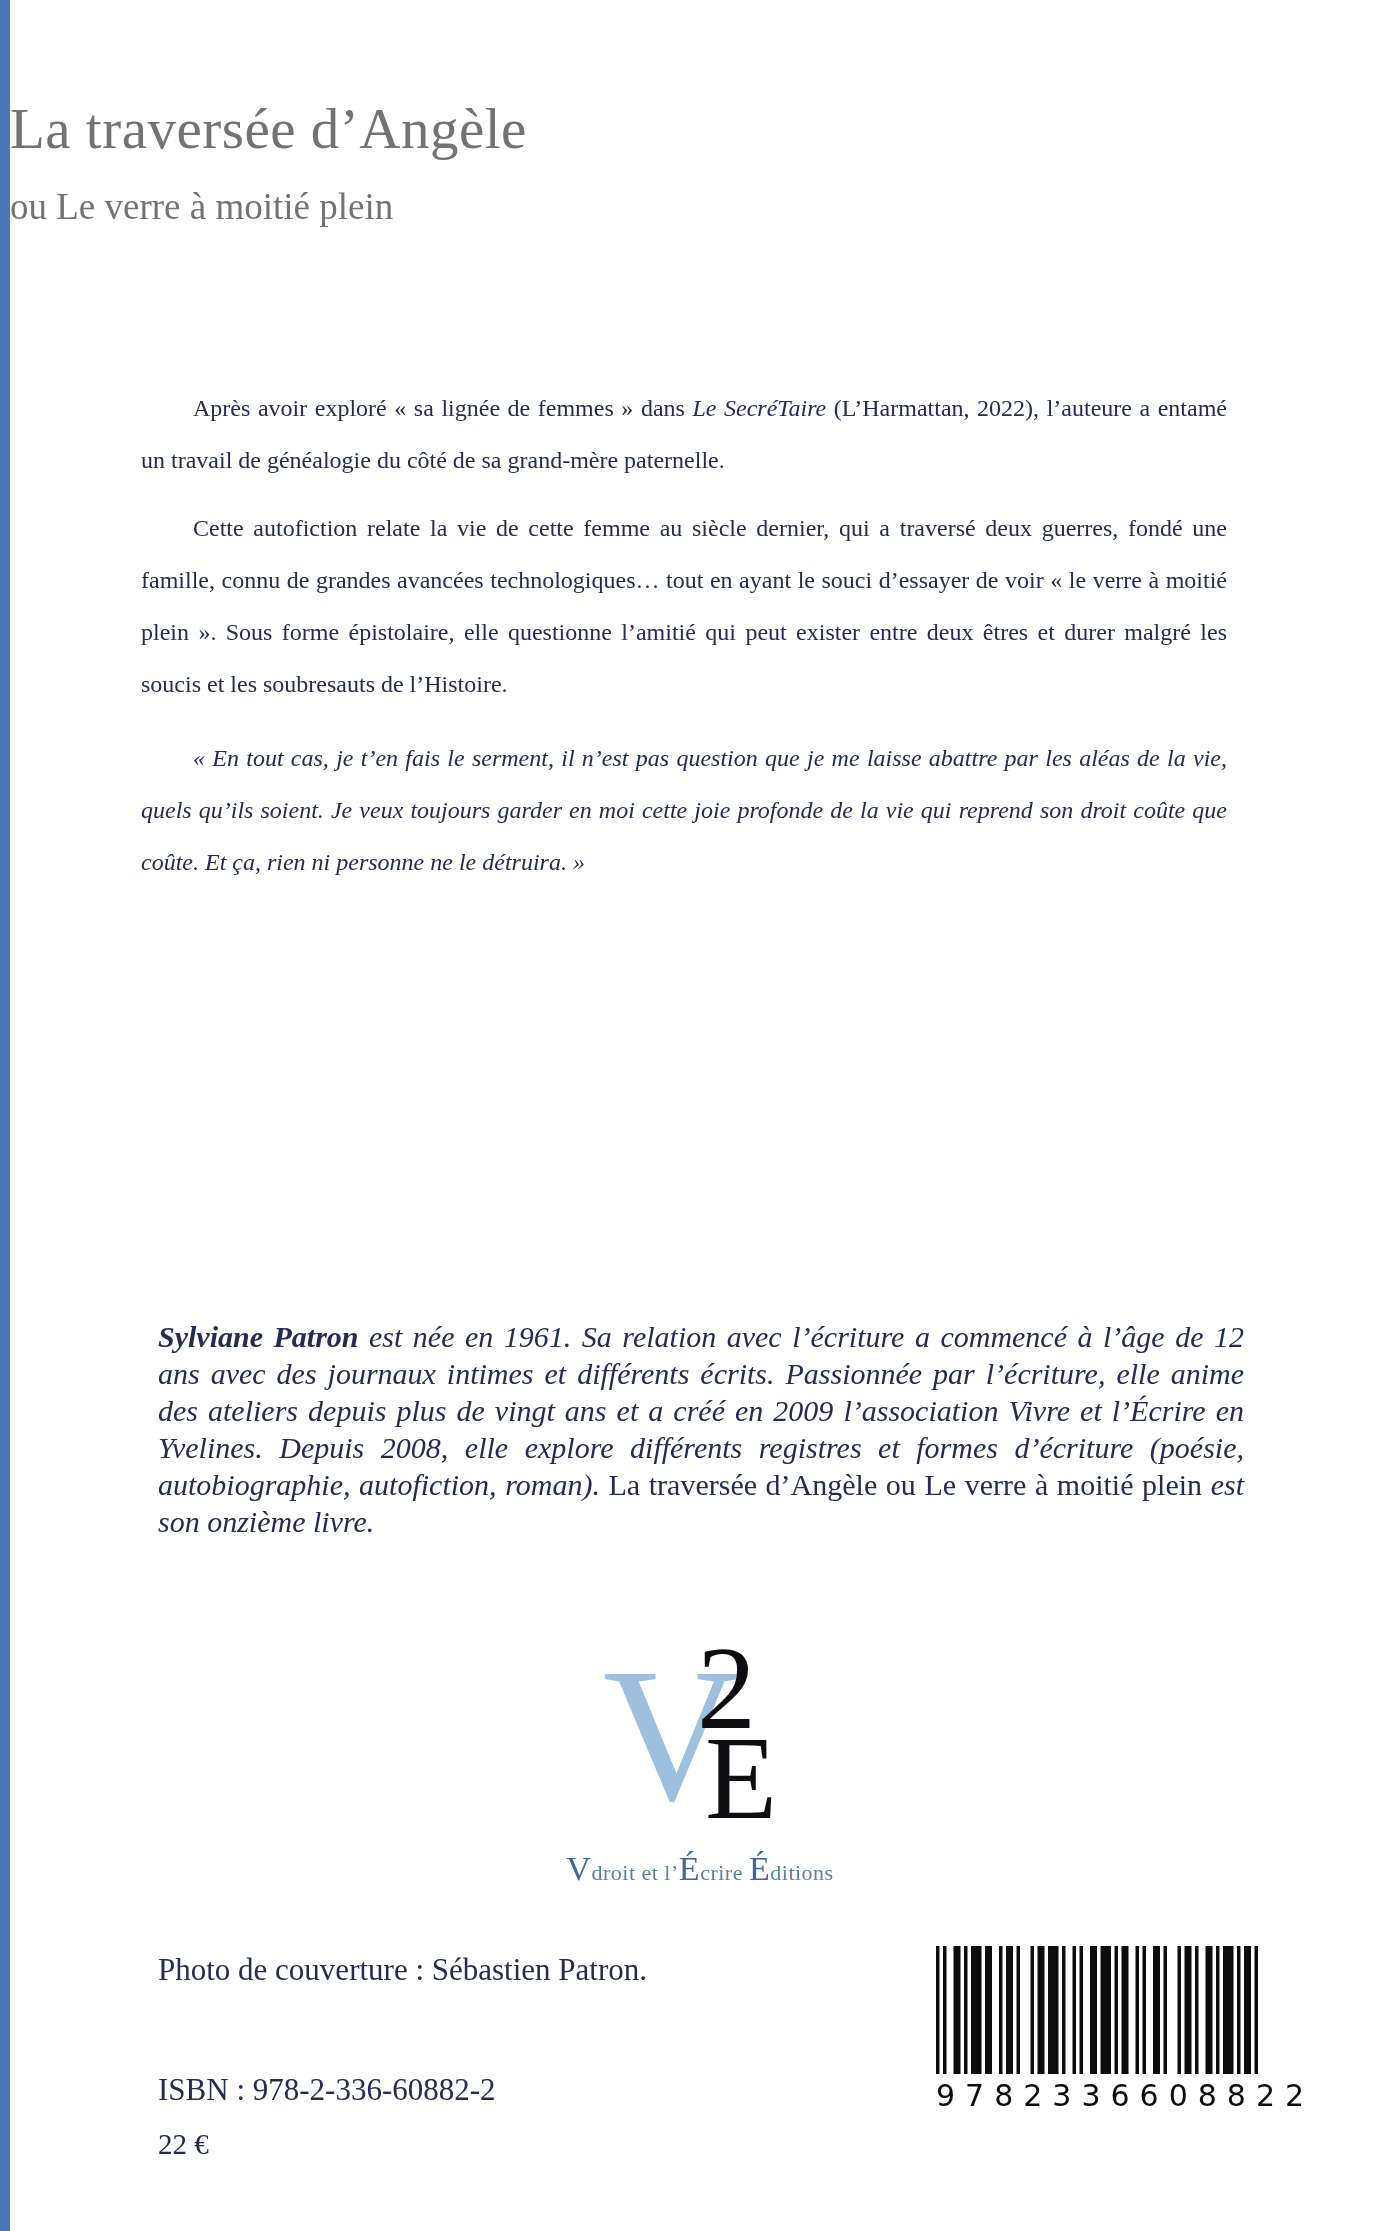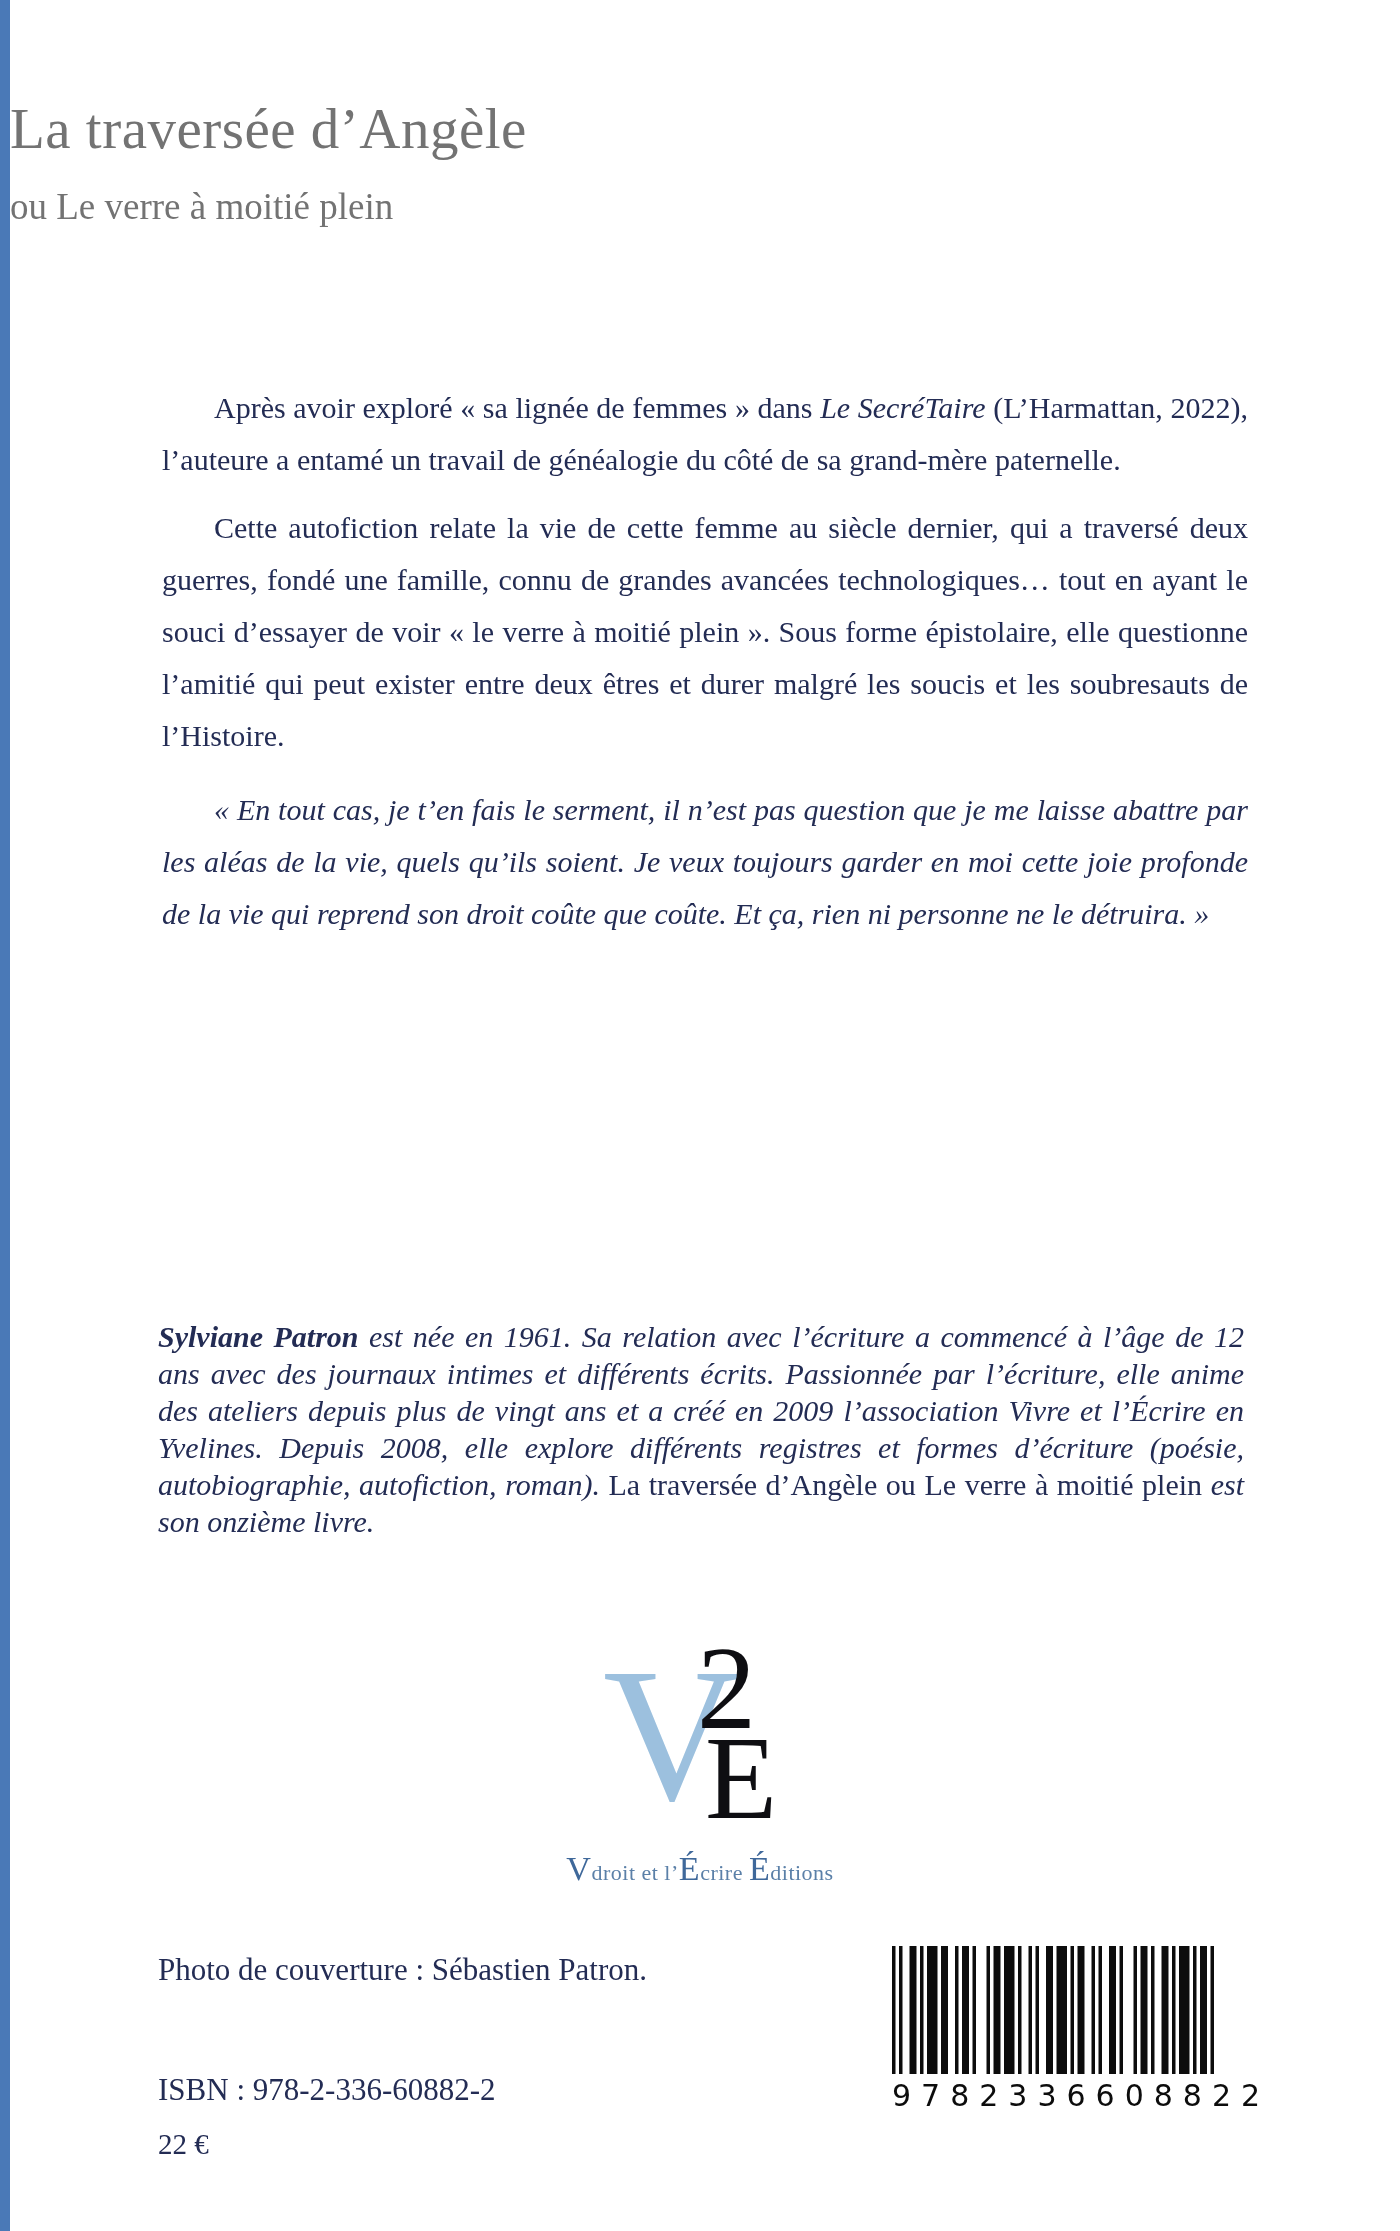--- a/index.html
+++ b/index.html
@@ -17,22 +17,22 @@
     background: #4a79b7;
   }
   .title-block {
     position: absolute; top: 96px; left: 10px; right: 0;
     text-align: left; color: #737373;
   }
   .book-title { font-size: 57px; font-weight: normal; margin: 0; letter-spacing: 0.5px; }
   .book-subtitle { font-size: 37px; font-weight: normal; margin: 24px 16px 0 0; }
 
   .main-text {
-    position: absolute; top: 382px; left: 162px; width: 1086px;
-    font-size: 30px; line-height: 52px; text-align: justify;
+    position: absolute; top: 382px; left: 141px; width: 1086px;
+    font-size: 24px; line-height: 52px; text-align: justify;
   }
   .main-text p { margin: 0 0 16px 0; text-indent: 52px; }
   .quote-para { font-style: italic; margin-top: 22px !important; }
 
   .bio {
     position: absolute; top: 1318px; left: 158px; width: 1086px;
     font-size: 30px; line-height: 37px; text-align: justify;
     font-style: italic;
   }
 
@@ -73,21 +73,21 @@
   .isbn-line {
     position: absolute; top: 2072px; left: 158px;
     font-size: 31px;
   }
   .price-line {
     position: absolute; top: 2128px; left: 158px;
     font-size: 29px;
   }
 
   .barcode {
-    position: absolute; top: 1946px; left: 892px; width: 285px;
+    position: absolute; top: 1946px; left: 936px; width: 285px;
     background: #ffffff; text-align: center;
   }
   .barcode svg { display: block; }
   .barcode-number {
     margin-top: 4px;
     font-size: 30px; letter-spacing: 10px; color: #0c0c0c;
     white-space: nowrap;
     font-family: "DejaVu Sans", sans-serif;
     text-align: center;
   }

